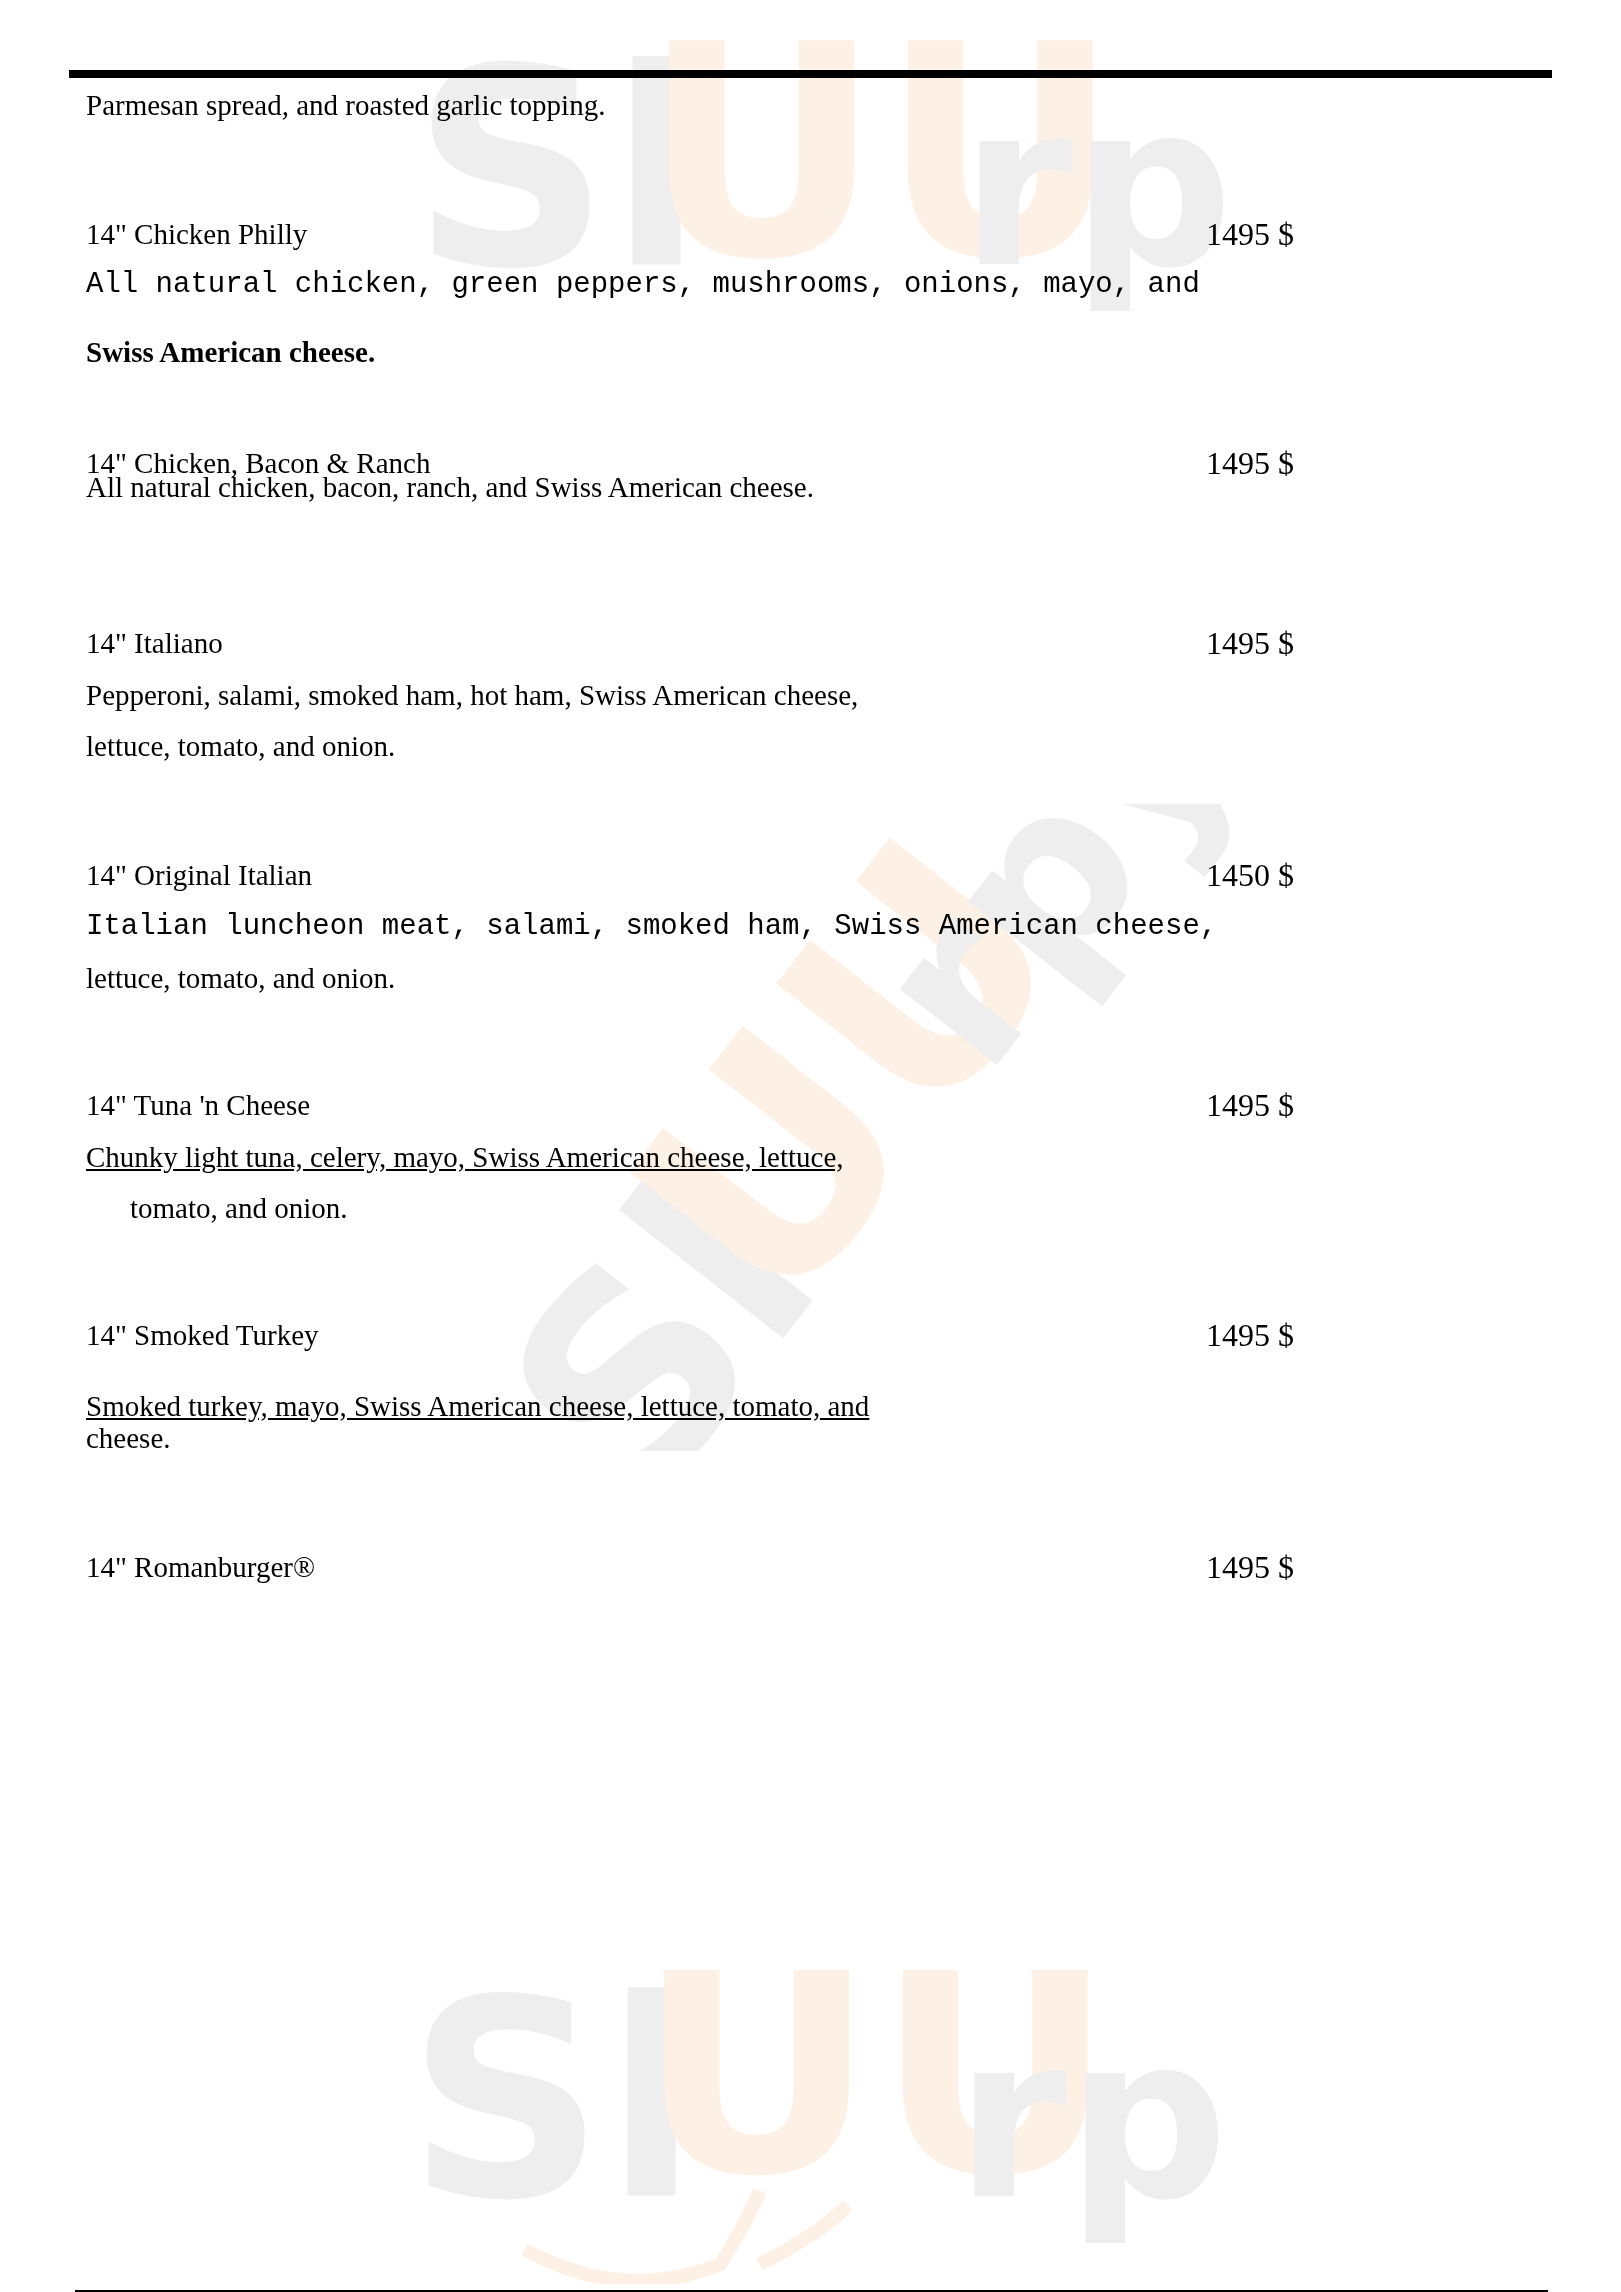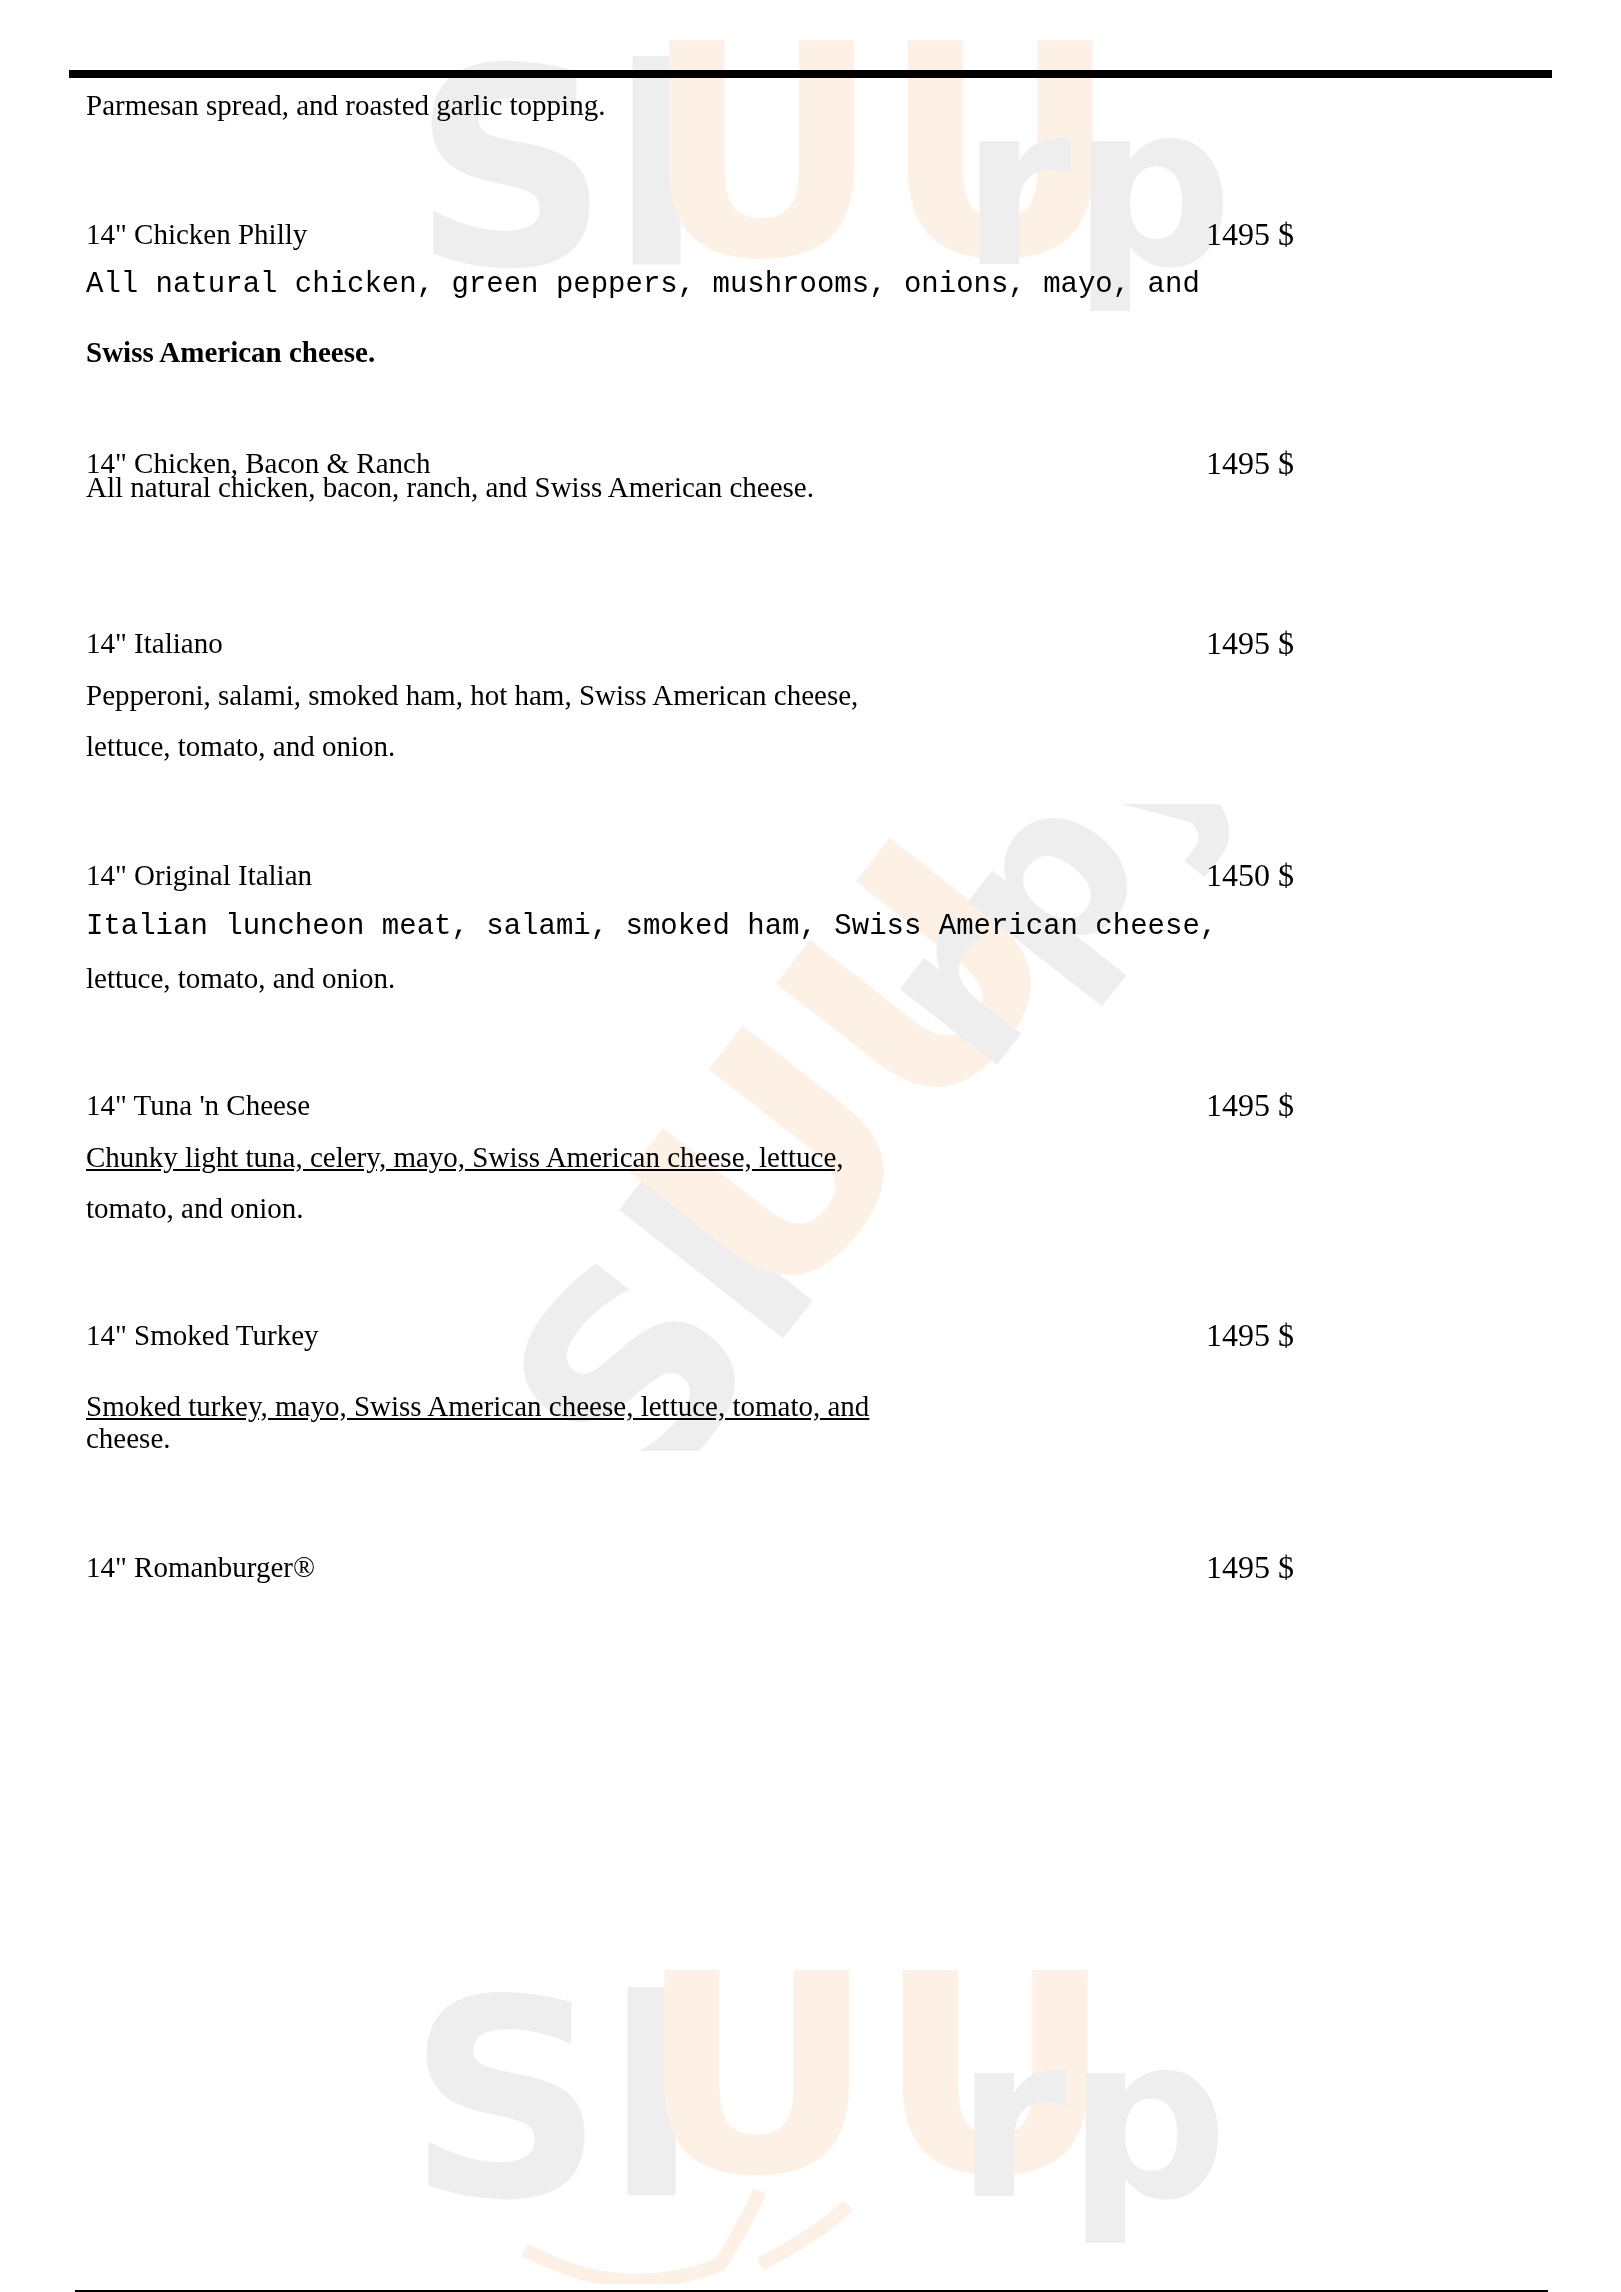--- a/index.html
+++ b/index.html
@@ -54,21 +54,21 @@
 <div class="line" style="top:720px;">lettuce, tomato, and onion.</div>
 
 <div class="line" style="top:849px;">14" Original Italian</div>
 <div class="price" style="top:849px;">1450 $</div>
 <div class="line" style="top:901px;font-family:Liberation Mono, monospace;">Italian luncheon meat, salami, smoked ham, Swiss American cheese,</div>
 <div class="line" style="top:952px;">lettuce, tomato, and onion.</div>
 
 <div class="line" style="top:1079px;">14" Tuna 'n Cheese</div>
 <div class="price" style="top:1079px;">1495 $</div>
 <div class="line" style="top:1131px;text-decoration:underline;">Chunky light tuna, celery, mayo, Swiss American cheese, lettuce,</div>
-<div class="line" style="top:1182px;">tomato, and onion.</div>
+<div class="line" style="top:1182px;margin-left:44px;">tomato, and onion.</div>
 
 <div class="line" style="top:1309px;">14" Smoked Turkey</div>
 <div class="price" style="top:1309px;">1495 $</div>
 <div class="line" style="top:1380px;text-decoration:underline;">Smoked turkey, mayo, Swiss American cheese, lettuce, tomato, and</div>
 <div class="line" style="top:1412px;">cheese.</div>
 
 <div class="line" style="top:1541px;">14" Romanburger®</div>
 <div class="price" style="top:1541px;">1495 $</div>
 
 <div class="rule-bottom"></div>

